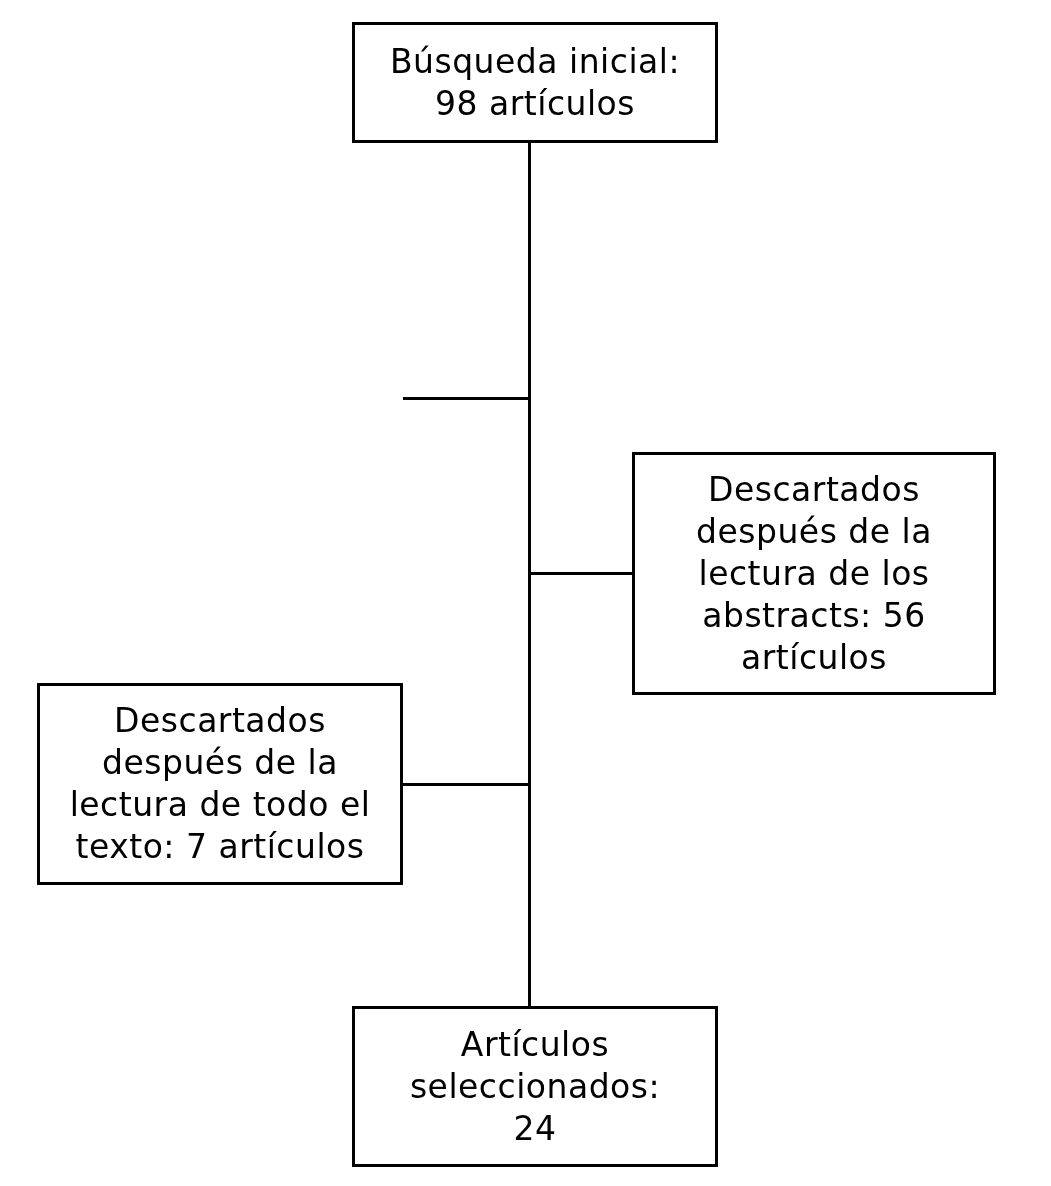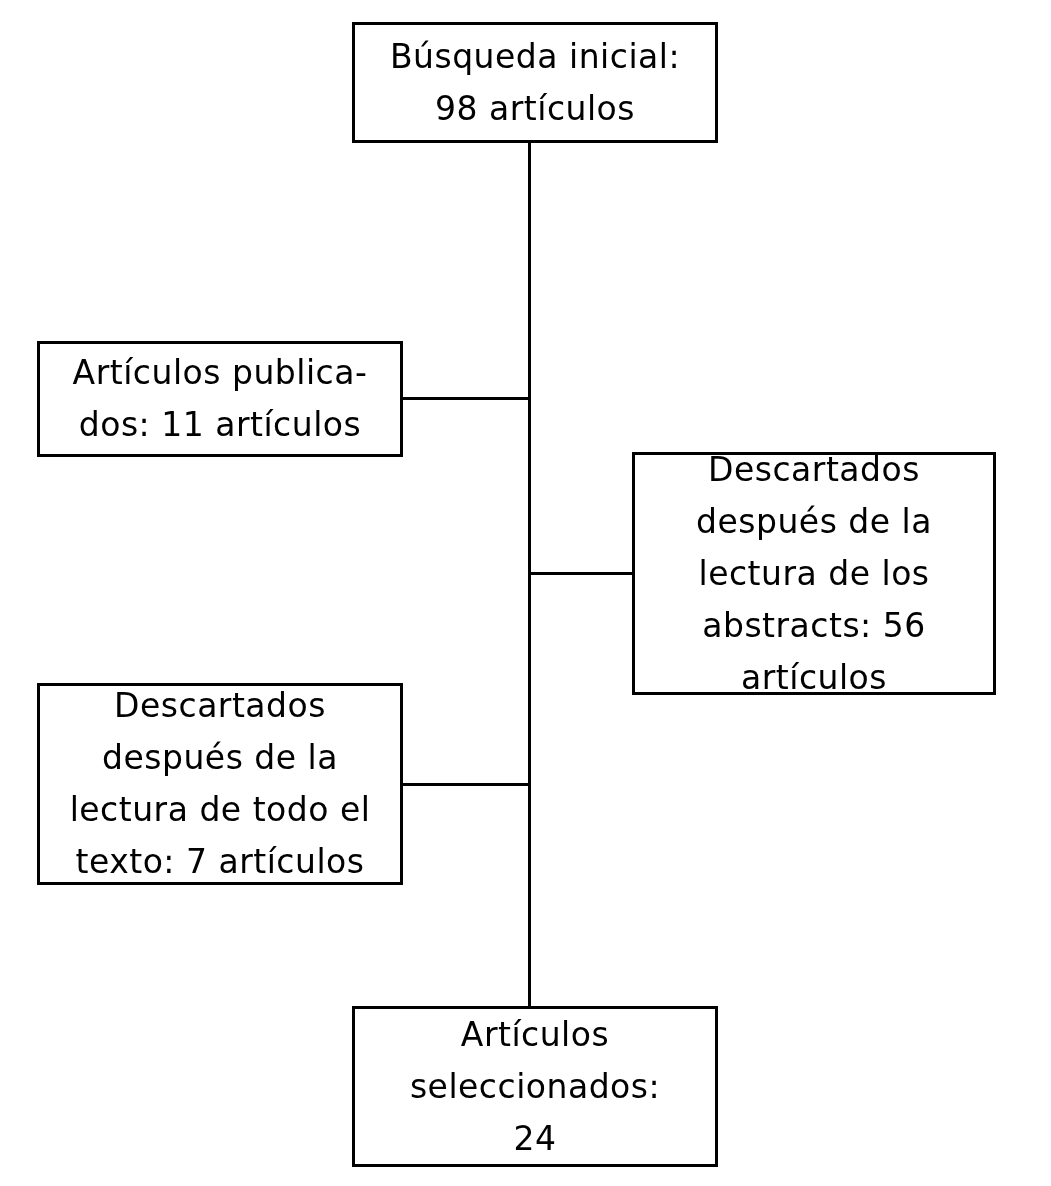--- a/index.html
+++ b/index.html
@@ -26,21 +26,21 @@
     display: flex;
     align-items: center;
     justify-content: center;
     z-index: 2;
   }
   .box-text {
     white-space: pre-line;
     text-align: center;
     color: var(--line-color);
     font-size: 33px;
-    line-height: 52px;
+    line-height: 42px;
     letter-spacing: 0.5px;
   }
   .line {
     position: absolute;
     background: var(--line-color);
     z-index: 1;
   }
 
   
   #box-initial   { left: 352px; top:   22px; width: 366px; height: 121px; }
@@ -63,24 +63,20 @@
   <div class="line" id="trunk"></div>
   <div class="line" id="conn-published"></div>
   <div class="line" id="conn-abstracts"></div>
   <div class="line" id="conn-fulltext"></div>
 
   <div class="box" id="box-initial">
     <span class="box-text">Búsqueda inicial:
 98 artículos</span>
   </div>
 
-  <div class="box" id="box-published">
-    <span class="box-text">Artículos publica-
-dos: 11 artículos</span>
-  </div>
 
   <div class="box" id="box-abstracts">
     <span class="box-text">Descartados
 después de la
 lectura de los
 abstracts: 56
 artículos</span>
   </div>
 
   <div class="box" id="box-fulltext">

